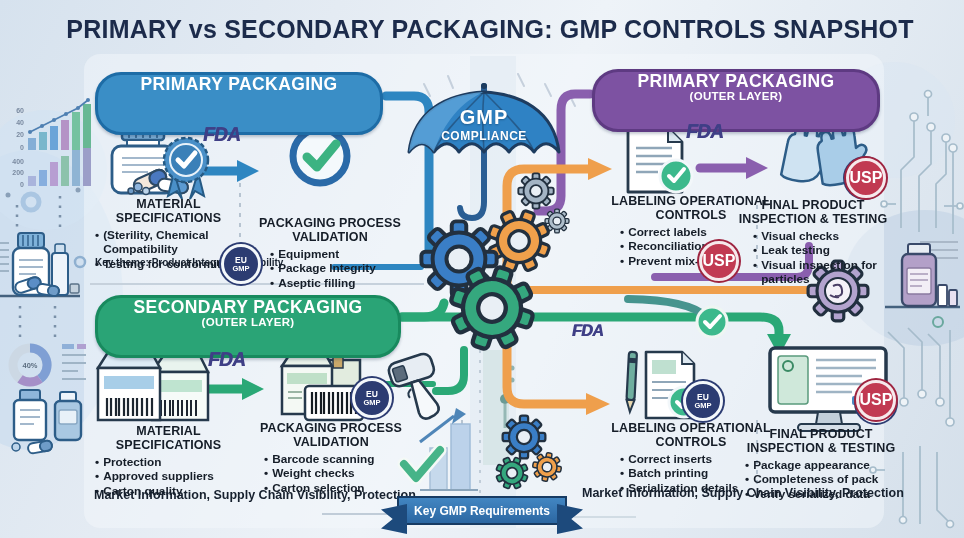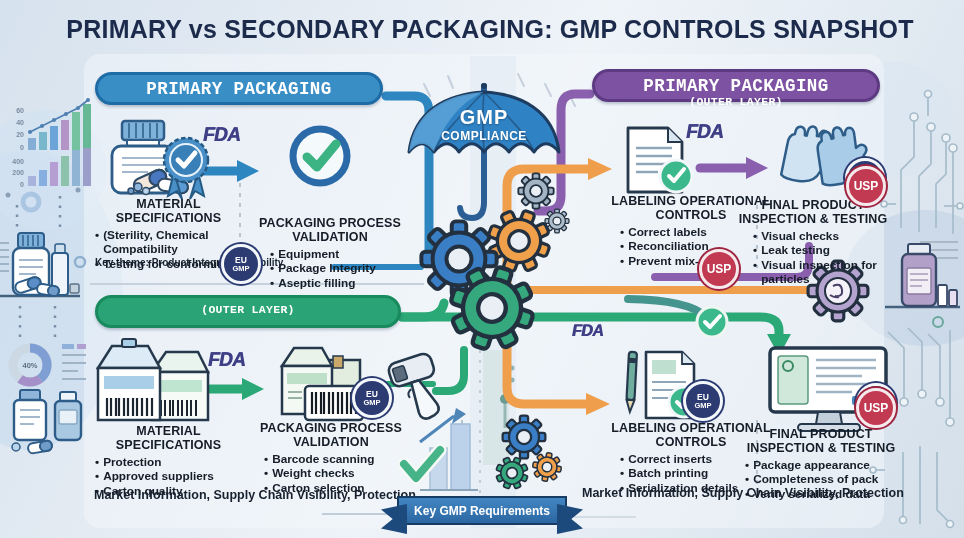--- a/index.html
+++ b/index.html
@@ -8,24 +8,23 @@
     font-family:"Liberation Sans",sans-serif;
     background:linear-gradient(115deg,#d6e2ee 0%,#e4ebf3 28%,#eef3f8 50%,#e2eaf2 75%,#d4dfea 100%);
   }
   .bglayer{position:absolute;left:0;top:0;z-index:1;}
   .overlay{position:absolute;z-index:3;}
   .page-title{
     left:8px;right:0;top:15px;text-align:center;
     font-size:25px;font-weight:800;color:#1c2b4b;letter-spacing:.2px;padding-left:8px;
   }
   .pill{
-    border-radius:26px;color:#fff;text-align:center;height:33px;box-sizing:border-box;
-    padding-top:5px;border:3px solid;z-index:4;
+    border-radius:26px;color:#fff;text-align:center;height:63px;box-sizing:border-box;
+    border:3px solid;z-index:4;
     box-shadow:0 2px 3px rgba(20,40,70,.25);
-    font-family:Liberation Mono, monospace;
   }
   .pill .l1{font-size:17.5px;font-weight:800;letter-spacing:.4px;line-height:1.05;}
   .pill .l2{font-size:11.5px;font-weight:700;letter-spacing:.3px;}
   .pill.blue{background:#3a8ec6;border-color:#1d6ca6;}
   .pill.purple{background:#7d52a2;border-color:#5e3a82;}
   .pill.green{background:#2aa476;border-color:#188a5e;}
   .block{z-index:3;color:#151d28;}
   .bt{text-align:center;font-size:12.5px;font-weight:800;line-height:1.12;letter-spacing:.1px;}
   .bl{margin-top:3px;font-size:11.8px;font-weight:700;line-height:1.22;padding-left:9px;}
   .bullet{display:flex;gap:4px;}
@@ -37,21 +36,21 @@
   .fda.small{font-size:16px;}
   .badge{
     position:absolute;border-radius:50%;display:flex;flex-direction:column;align-items:center;
     justify-content:center;line-height:1;z-index:5;text-align:center;
   }
   .badge.eu{width:34px;height:34px;background:#2c3c72;color:#fff;border:3px solid #f4f8fb;
     box-shadow:0 0 0 2px #2c3c72;font-weight:800;margin-top:36px;}
   .badge.eu .t{font-size:8.5px;}
   .badge.eu .b{font-size:7.5px;margin-top:1px;}
   .badge.usp{width:34px;height:34px;background:#c13a52;color:#fff;border:3px solid #f6e9ec;
-    box-shadow:0 0 0 2px #9e2440;font-weight:800;font-size:12px;margin-top:8px;}
+    box-shadow:0 0 0 2px #9e2440;font-weight:800;font-size:16px;}
   .umb-text{left:424px;top:106px;width:120px;text-align:center;color:#fff;z-index:4;
     text-shadow:0 1px 2px rgba(10,40,70,.4);}
   .umb-text .u1{font-size:20px;font-weight:800;letter-spacing:1px;}
   .umb-text .u2{font-size:12px;font-weight:800;letter-spacing:.5px;}
   .key-theme{left:95px;top:257px;font-size:10px;font-weight:800;color:#16202e;z-index:3;}
   .footer-text{font-size:12.5px;font-weight:800;color:#16202e;z-index:3;white-space:nowrap;}
   .ribbon{
     position:absolute;left:397px;top:496px;width:170px;height:29px;box-sizing:border-box;
     background:linear-gradient(180deg,#4286c2,#2c67a2);border:2px solid #173b63;
     display:flex;align-items:center;justify-content:center;color:#fff;
@@ -441,20 +440,21 @@
 <div class="overlay page-title">PRIMARY vs SECONDARY PACKAGING: GMP CONTROLS SNAPSHOT</div>
 
 <div class="overlay pill blue" style="left:95px;top:72px;width:288px;">
   <div class="l1">PRIMARY PACKAGING</div>
 </div>
 <div class="overlay pill purple" style="left:592px;top:69px;width:288px;">
   <div class="l1">PRIMARY PACKAGING</div>
   <div class="l2">(OUTER LAYER)</div>
 </div>
 <div class="overlay pill green" style="left:95px;top:295px;width:306px;">
+  <div class="l1">SECONDARY PACKAGING</div>
   <div class="l2">(OUTER LAYER)</div>
 </div>
 
 <div class="overlay umb-text">
   <div class="u1">GMP</div>
   <div class="u2">COMPLIANCE</div>
 </div>
 
 <div class="overlay fda" style="left:203px;top:124px;">FDA</div>
 <div class="overlay fda" style="left:686px;top:121px;">FDA</div>

